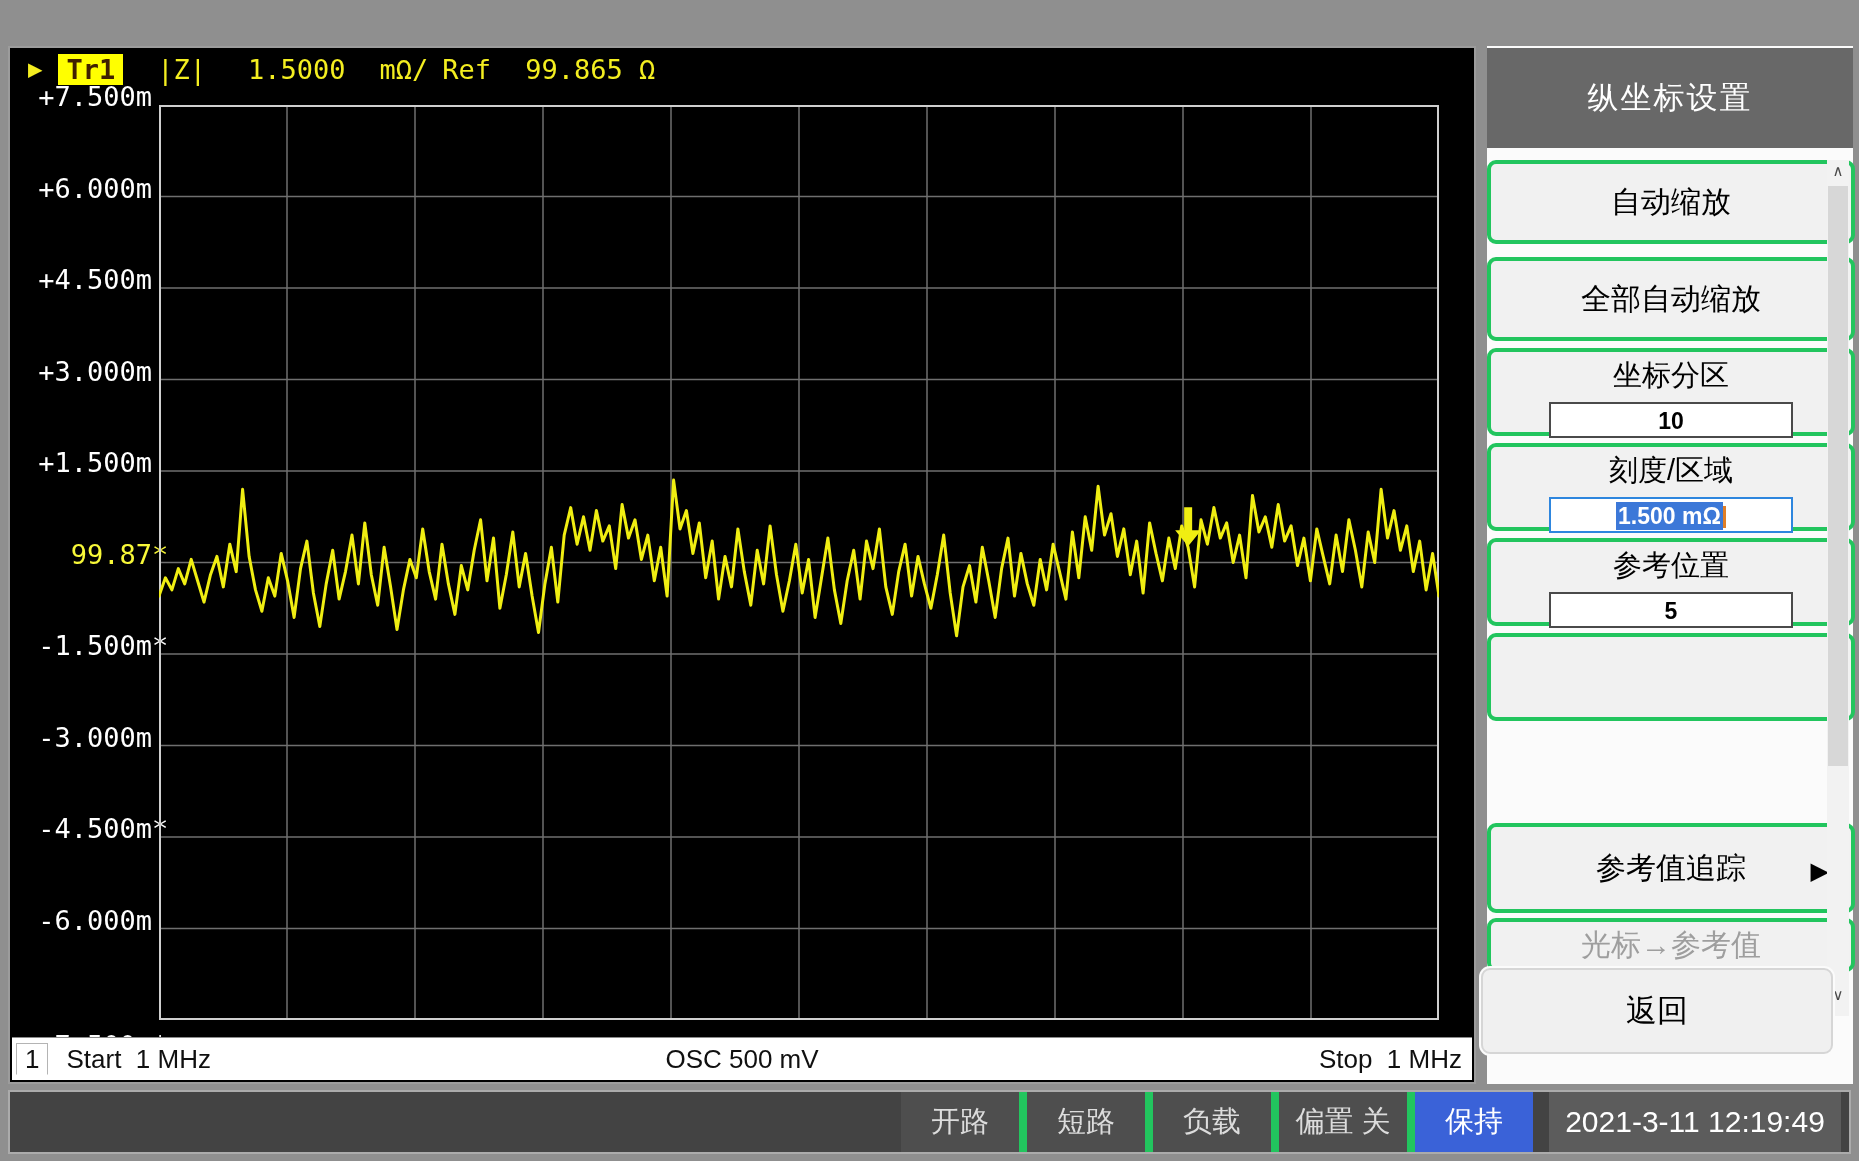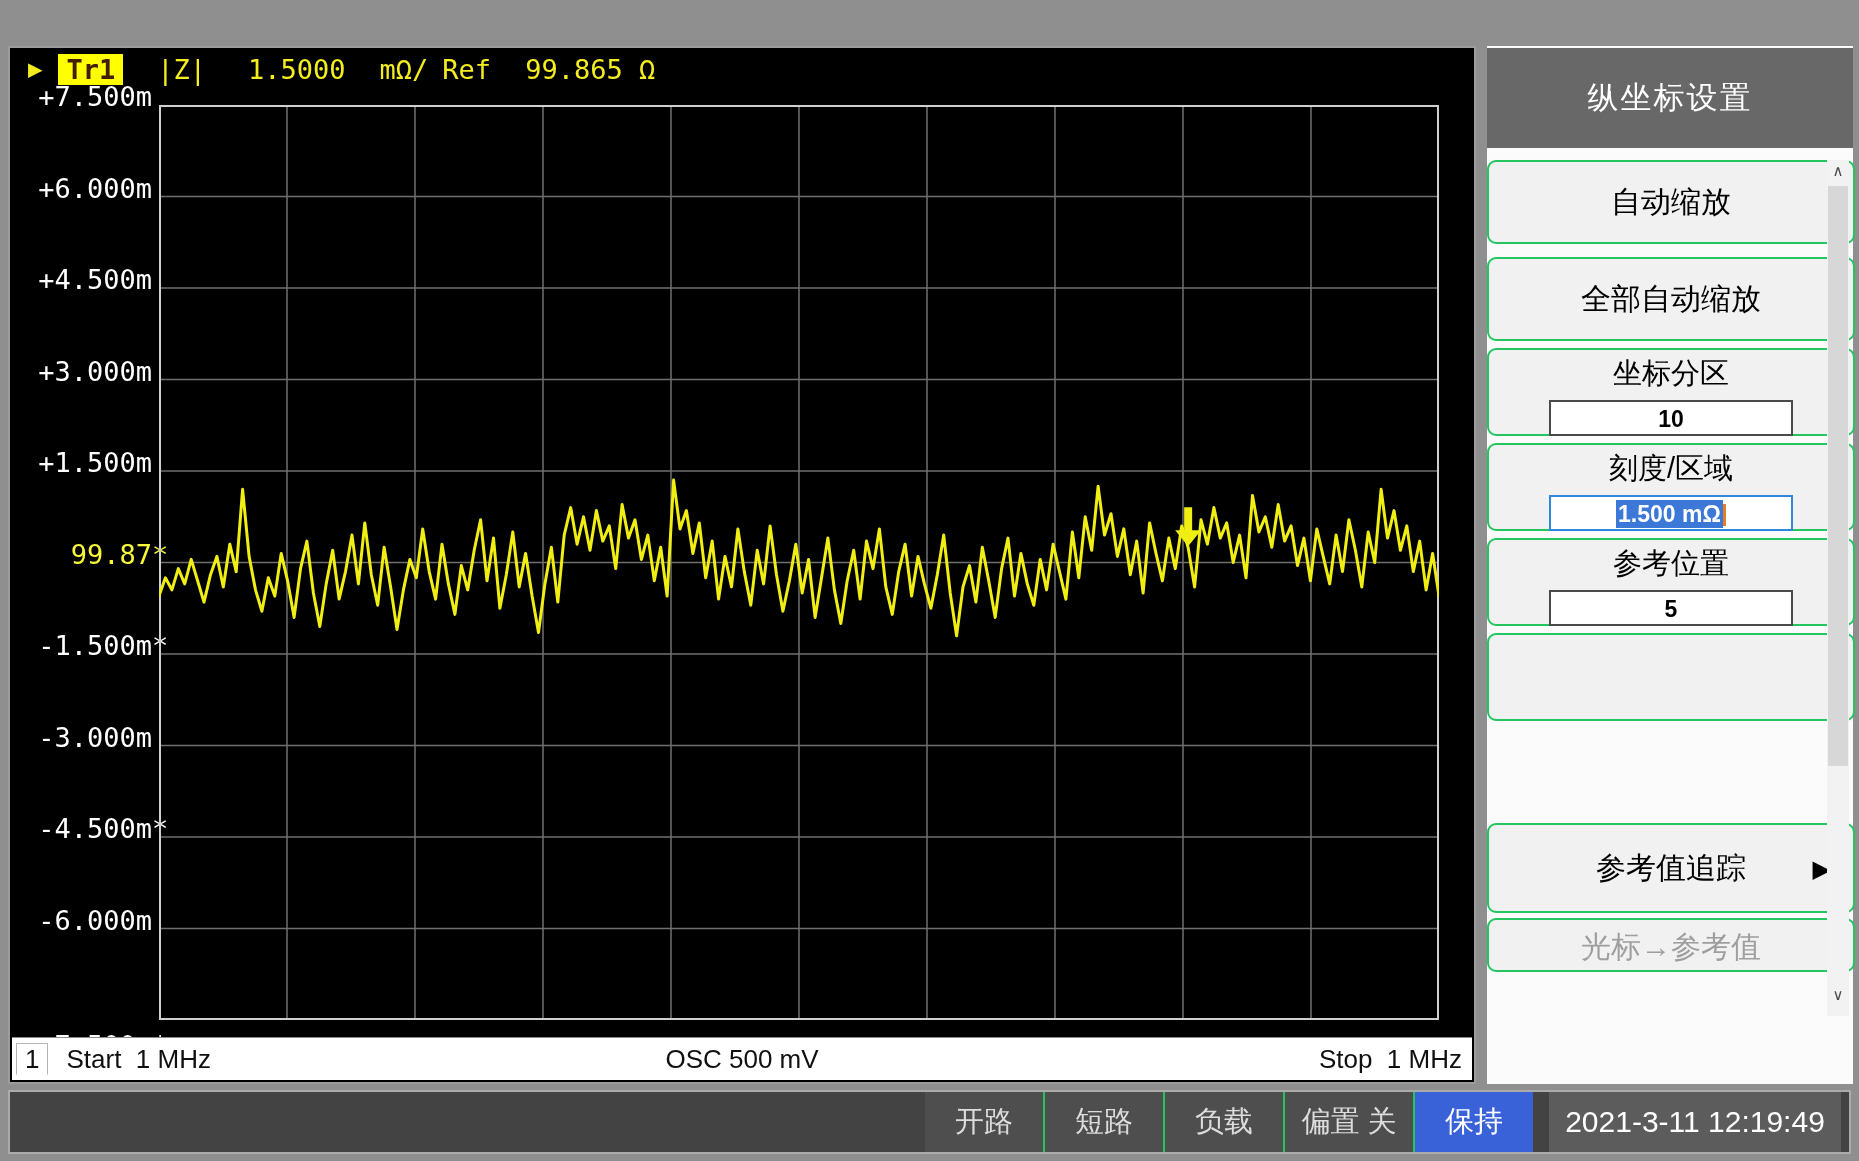--- a/index.html
+++ b/index.html
@@ -33,21 +33,21 @@
           border-top:1px solid #8a8a8a;display:flex;align-items:center;color:#101010;font-size:26px;}
   .xstrip .chan{margin-left:4px;padding:0 8px;border:1px solid #b4b4b4;border-bottom-color:#fff;line-height:30px;}
   .xstrip .start{margin-left:18px;white-space:pre;}
   .xstrip .osc{position:absolute;left:0;right:0;text-align:center;}
   .xstrip .stop{margin-left:auto;margin-right:10px;white-space:pre;}
 
   
   .sidebar{position:absolute;left:1487px;top:46px;width:366px;height:1038px;background:#fbfbfb;}
   .side-header{position:absolute;left:0;top:2px;width:366px;height:100px;background:#686868;
                color:#fff;font-size:31px;display:flex;align-items:center;justify-content:center;letter-spacing:2px;}
-  .sbtn,.spanel{position:absolute;left:0;width:368px;background:#f1f1f1;border:2px solid #22c55e;
+  .sbtn,.spanel{position:absolute;left:0;width:368px;background:#f1f1f1;border:4px solid #22c55e;
                 border-radius:9px;box-sizing:border-box;text-align:center;color:#000;}
   .sbtn{display:flex;align-items:center;justify-content:center;font-size:30px;}
   .spanel .plabel{font-size:29px;margin-top:4px;}
   .sinput{display:block;margin:6px auto 0;width:244px;height:36px;background:#fff;border:2px solid #4a4a4a;
           font-size:23px;font-weight:bold;text-align:center;line-height:34px;box-sizing:border-box;
           font-family:"Liberation Sans",sans-serif;color:#000;}
   .sinput.sel{border:2px solid #2e86de;}
   .sinput.sel .hl{background:#3c78d8;color:#fff;padding:1px 2px;}
   .sinput.sel .caret{display:inline-block;width:3px;height:22px;background:#e07f28;vertical-align:-4px;}
   .sinput.empty{background:#efefef;border:2px solid #b7b7b7;}
@@ -69,21 +69,21 @@
                 text-align:center;line-height:22px;}
   .sscroll .arr.up{top:0;}
   .sscroll .arr.down{bottom:10px;}
   .sscroll .thumb{position:absolute;left:1px;top:26px;width:20px;height:580px;background:#d7d7d7;}
 
   
   .statusbar{position:absolute;left:8px;top:1090px;width:1843px;height:64px;background:#434343;
              border:2px solid #ababab;box-sizing:border-box;display:flex;align-items:stretch;}
   .statusbar .spacer{flex:1;}
   .stbtn{width:118px;display:flex;align-items:center;justify-content:center;color:#dcdcdc;
-         font-size:29px;background:#4e4e4e;border-left:2px solid #22c55e;white-space:pre;}
+         font-size:29px;background:#4e4e4e;border-left:8px solid #22c55e;white-space:pre;}
   .stbtn.first{border-left:none;}
   .stbtn.wide{width:128px;}
   .stbtn.hold{background:#3a62d8;color:#fff;}
   .datetime{width:292px;margin-left:16px;margin-right:8px;background:#5c5c5c;color:#fff;
             font-size:30px;display:flex;align-items:center;justify-content:center;}
 </style>
 </head>
 <body>
 
 <div class="screen">
@@ -172,20 +172,21 @@
     <div class="spanel pn-yref">
     </div>
 
 
     <div class="sbtn btn-reftrack">
       <span>参考值追踪</span>
       <span class="chev">▶</span>
     </div>
 
     <div class="sbtn btn-cursorref">光标→参考值</div>
+    <div class="sbtn btn-back">返回</div>
 
     <div class="sscroll">
       <div class="arr up">∧</div>
       <div class="thumb"></div>
       <div class="arr down">∨</div>
     </div>
   </div>
 
   <div class="statusbar">
     <div class="spacer"></div>

